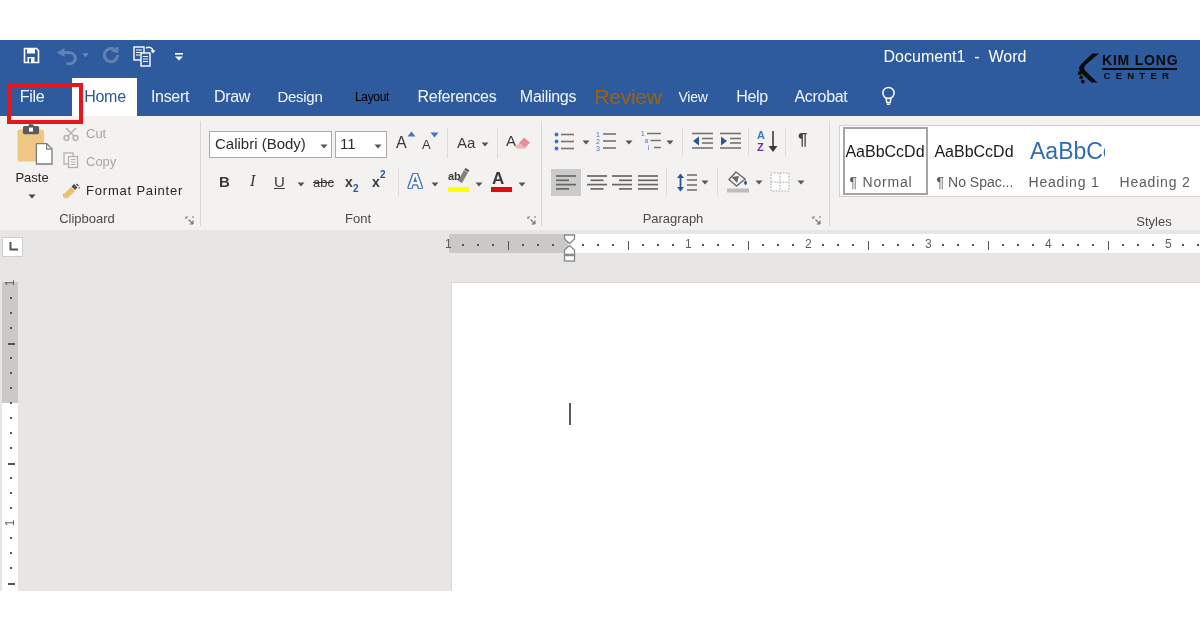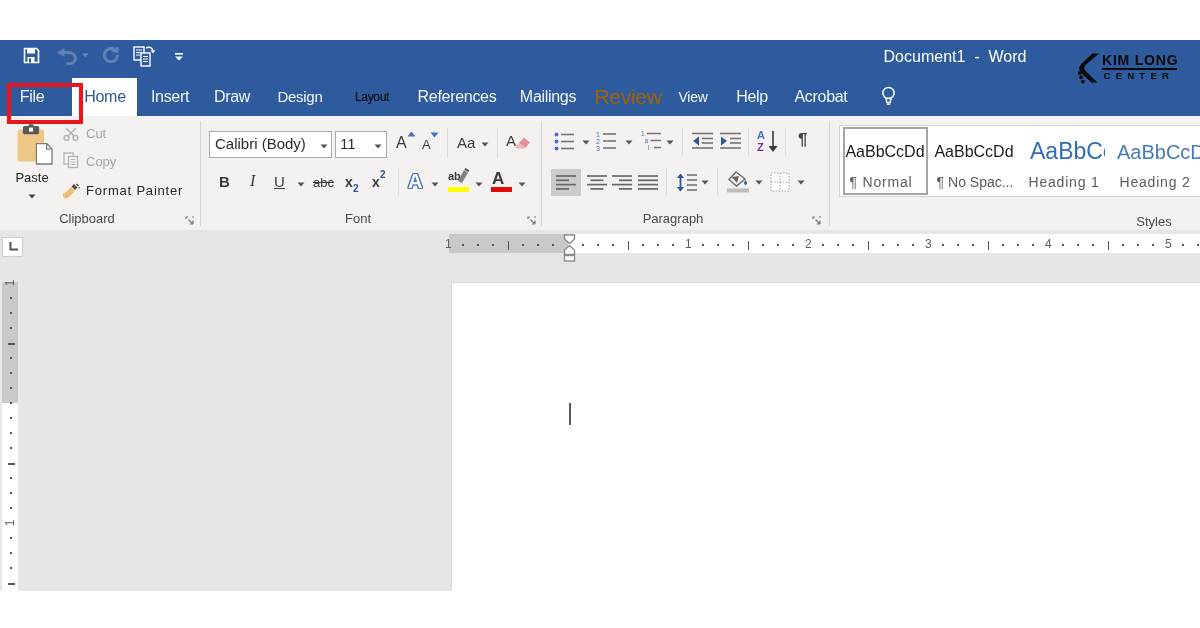--- a/index.html
+++ b/index.html
@@ -327,23 +327,20 @@
   <div style="left:839px;top:85px;width:361px;height:72px;background:#ffffff;border:1px solid #d4d2d0;border-right:none;"></div>
   <div style="left:843px;top:87px;width:85px;height:68px;background:#ffffff;border:2.5px solid #a7a5a3;"></div>
   <div class="tx" style="left:885px;top:104px;transform:translateX(-50%);color:#1b1a19;font-size:16px;line-height:16px;">AaBbCcDd</div>
   <div class="tx" style="left:881px;top:135px;transform:translateX(-50%);color:#5d5b59;font-size:14px;line-height:14px;letter-spacing:0.8px;">¶ Normal</div>
   <div class="tx" style="left:974px;top:104px;transform:translateX(-50%);color:#1b1a19;font-size:16px;line-height:16px;">AaBbCcDd</div>
   <div class="tx" style="left:975px;top:135px;transform:translateX(-50%);color:#5d5b59;font-size:14px;line-height:14px;">¶ No Spac...</div>
   <div style="left:1027px;top:90px;width:78px;height:40px;overflow:hidden;">
     <div class="tx" style="left:3px;top:9.5px;color:#2f6cb3;font-size:23px;line-height:23px;">AaBbCc</div>
   </div>
   <div class="tx" style="left:1064px;top:135px;transform:translateX(-50%);color:#5d5b59;font-size:14px;line-height:14px;letter-spacing:0.8px;">Heading 1</div>
-  <div style="left:1114px;top:90px;width:86px;height:40px;overflow:hidden;">
-    <div class="tx" style="left:3px;top:12px;color:#447cba;font-size:20px;line-height:20px;">AaBbCcD</div>
-  </div>
   <div class="tx" style="left:1155px;top:135px;transform:translateX(-50%);color:#5d5b59;font-size:14px;line-height:14px;letter-spacing:0.8px;">Heading 2</div>
 
   <div class="tx" style="left:87px;top:172px;transform:translateX(-50%);color:#4c4a48;font-size:13px;line-height:13px;">Clipboard</div>
   <div class="tx" style="left:358px;top:172px;transform:translateX(-50%);color:#4c4a48;font-size:13px;line-height:13px;">Font</div>
   <div class="tx" style="left:673px;top:172px;transform:translateX(-50%);color:#4c4a48;font-size:13px;line-height:13px;">Paragraph</div>
   <div class="tx" style="left:1154px;top:175px;transform:translateX(-50%);color:#4c4a48;font-size:13px;line-height:13px;">Styles</div>
 
   <svg class="dlg" style="left:185px;top:176px;" width="10" height="10" viewBox="0 0 10 10">
     <path d="M1 3 V1 h2 M7 1 h2" fill="none" stroke="#7a7876" stroke-width="1.2"></path>
     <path d="M3.5 3.5 L8 8 M8 8 v-3.4 M8 8 h-3.4" fill="none" stroke="#7a7876" stroke-width="1.2"></path>

